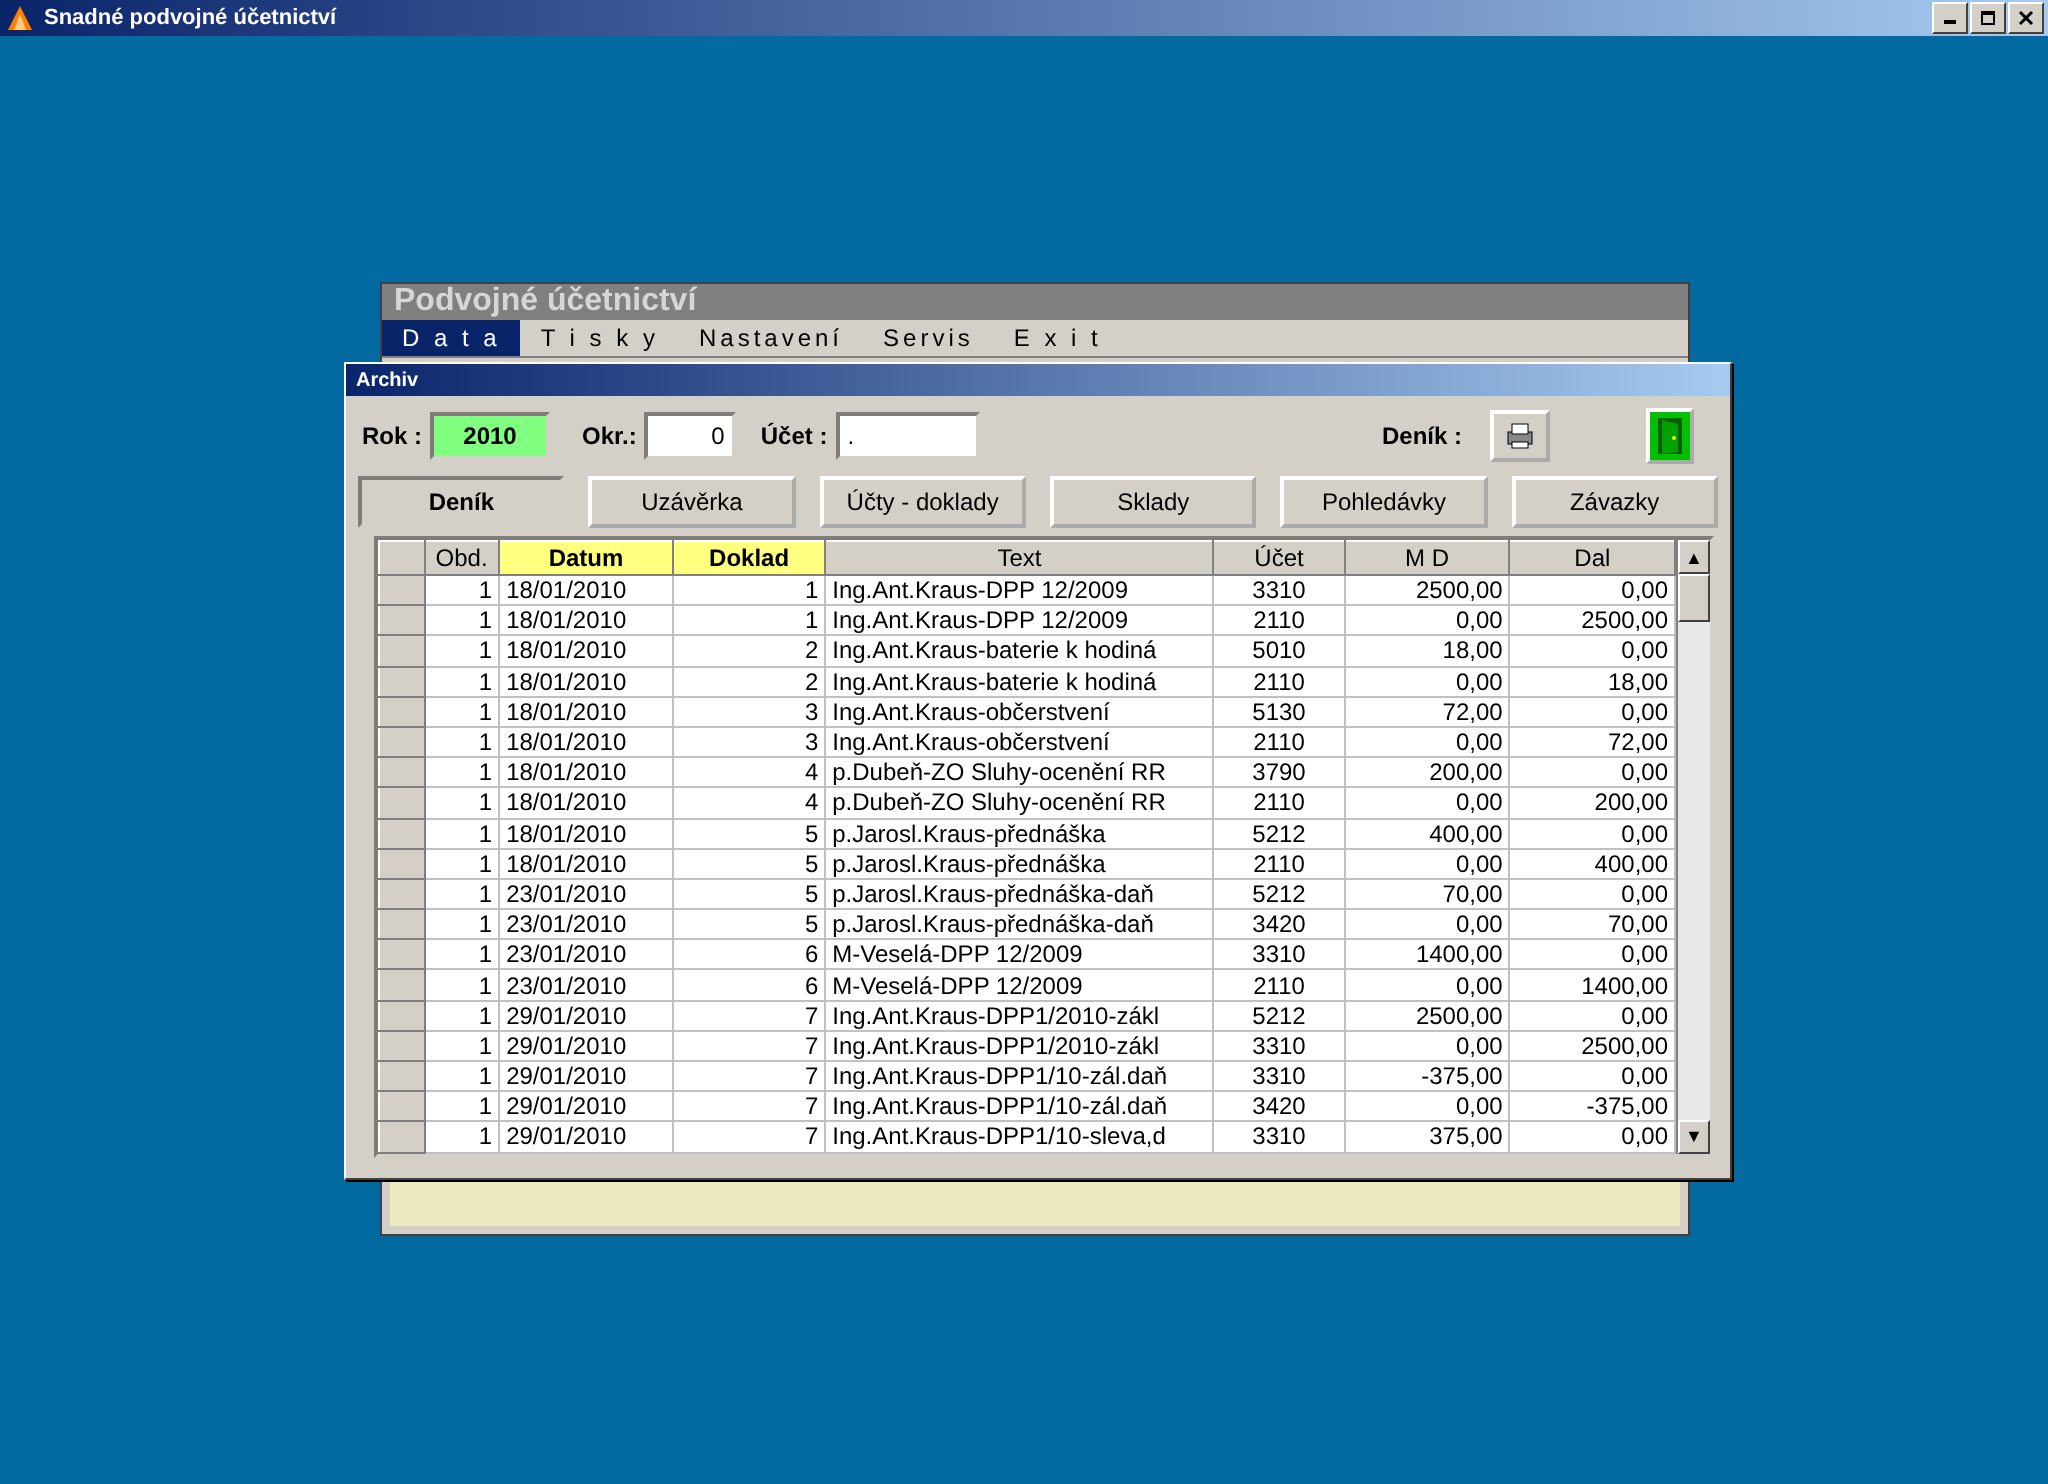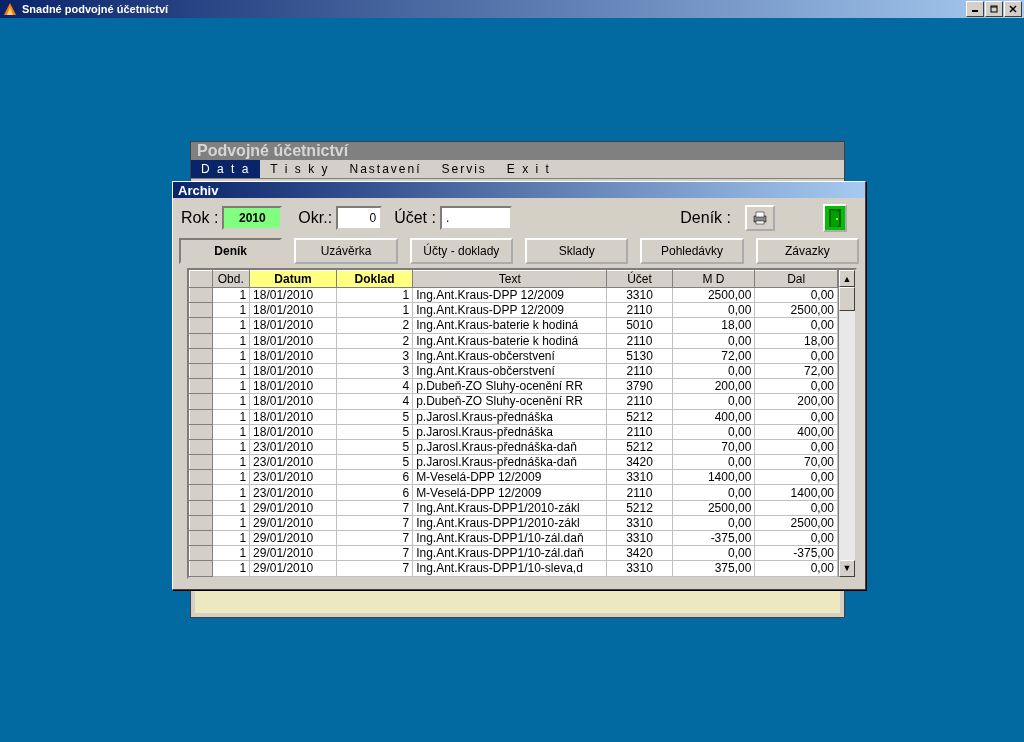--- a/index.html
+++ b/index.html
@@ -59,27 +59,27 @@
   }
   
   .archiv-window {
     position: absolute; left:172px; top:181px; width: 692px;
     background: #d4d0c8;
     border: 1px solid #fff; border-right-color:#404040; border-bottom-color:#404040;
     box-shadow: 1px 1px 0 #000;
   }
   .archiv-titlebar {
     height: 16px; background: linear-gradient(to right,#0a246a,#a6caf0);
-    color:#fff; font-size:13px; font-weight:bold; padding-left:5px;
+    color:#fff; font-size:10px; font-weight:bold; padding-left:5px;
     display:flex; align-items:center;
   }
   .filter-bar {
     padding: 6px 8px; display:flex; align-items:center; gap:4px;
   }
-  .filter-label { font-weight:normal; font-size:16px; }
+  .filter-label { font-weight:bold; font-size:12px; }
   .filter-input {
     font-family: inherit; font-size:12px;
     border: 2px inset #d4d0c8; height:18px; text-align:center;
   }
   .filter-input.year { width:52px; background:#80ff80; font-weight:bold;}
   .filter-input.okr  { width:36px; background:#fff;}
   .filter-input.ucet { width:62px; background:#fff; text-align:left; padding-left:4px;}
   .icon-btn {
     width:26px; height:22px; background:#d4d0c8;
     border:2px outset #fff; display:inline-flex; align-items:center; justify-content:center;

